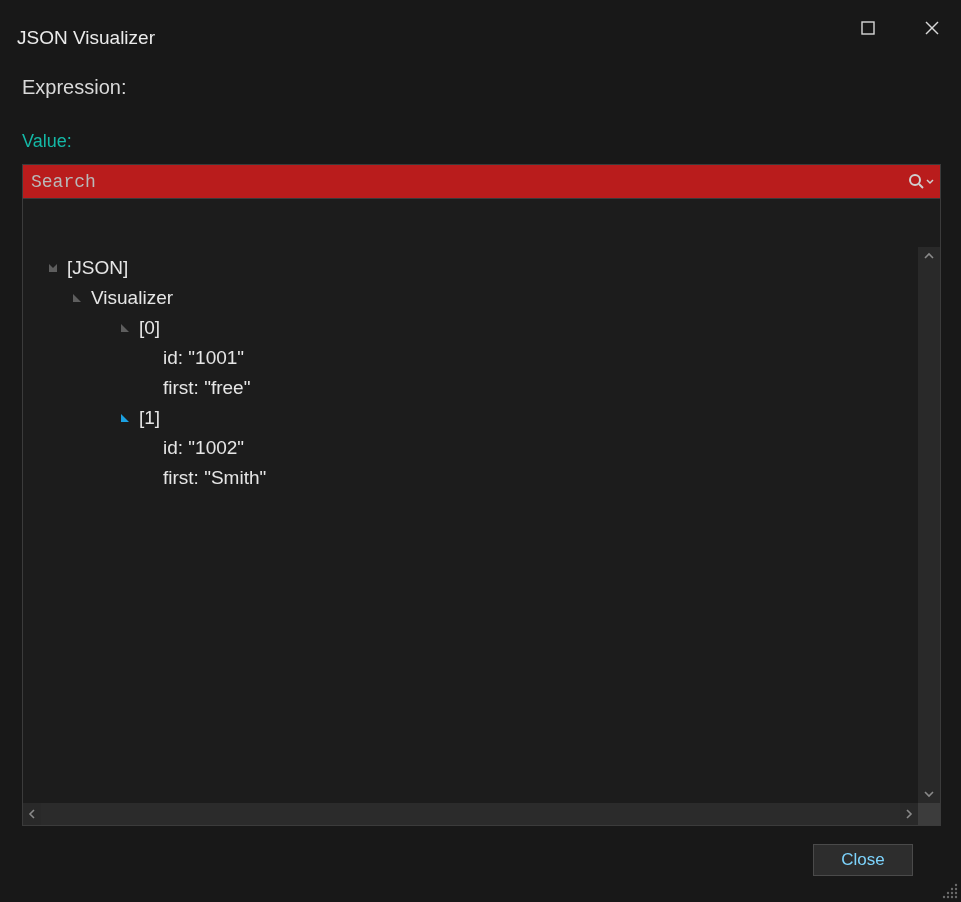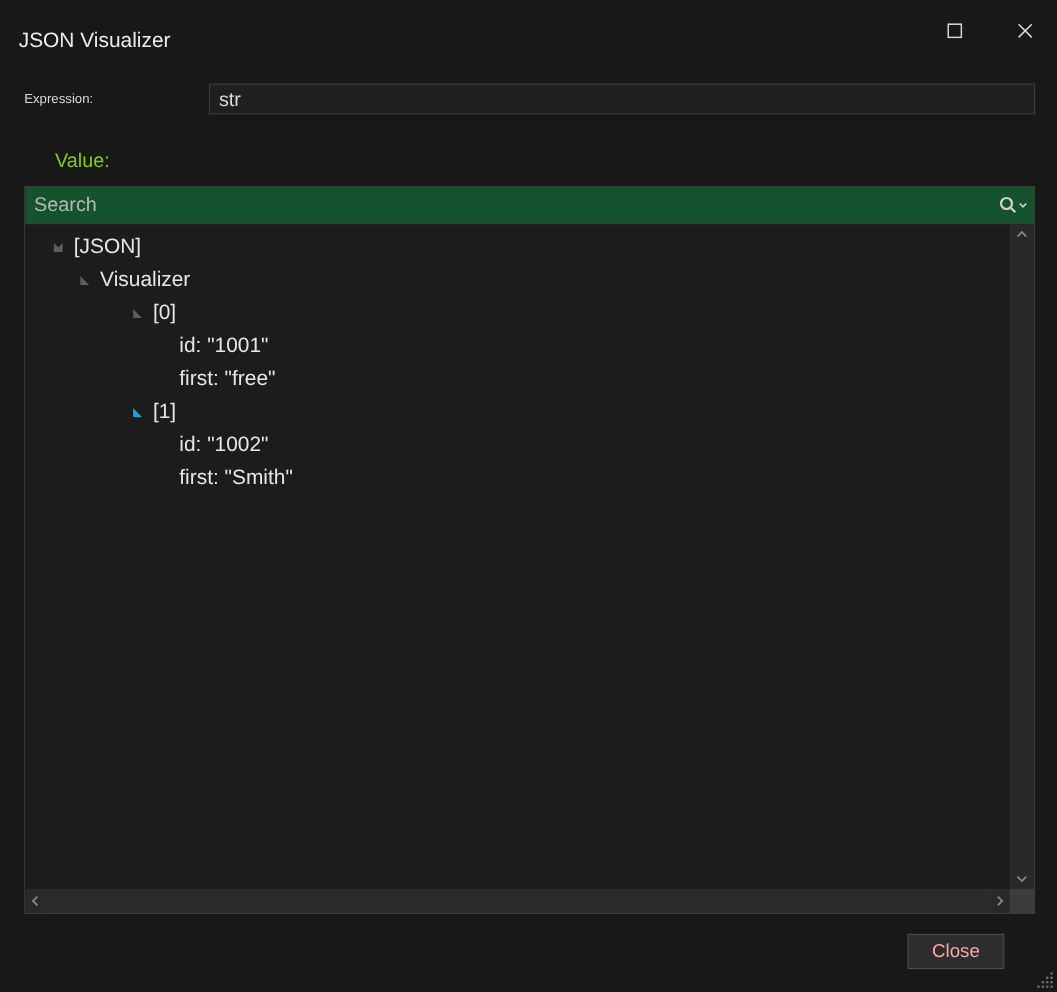--- a/index.html
+++ b/index.html
@@ -49,72 +49,73 @@
     .content {
       padding: 0 20px 0 22px;
     }
     .row-expr {
       display: flex;
       align-items: center;
       margin-top: 20px;
     }
     .lbl-expr {
       width: 168px;
-      font-size: 12px;
+      font-size: 20px;
       color: #d9d9d9;
     }
     .expr-input {
       flex: 1;
       height: 28px;
       background: #1f1f1f;
       border: 1px solid #3d3d3d;
       color: #d8d8d8;
       font-size: 18px;
       padding: 2px 8px;
       font-family: inherit;
       outline: none;
     }
     .lbl-value {
       margin-top: 32px;
       font-size: 18px;
-      color: #84cc16;
-      margin-left: 28px;
+      color: #14b8a6;
     }
     .value-panel {
       margin-top: 12px;
       border: 1px solid #3b3b3b;
       background: #1c1c1c;
       height: 662px;
       display: flex;
       flex-direction: column;
     }
     .search-bar {
       height: 34px;
-      background: #14532d;
+      background: #b91c1c;
       display: flex;
       align-items: center;
       padding-left: 8px;
       padding-right: 6px;
       color: #b9b9b9;
       font-size: 18px;
       border-bottom: 1px solid #3a3a3a;
+      font-family: Liberation Mono, monospace;
     }
     .search-bar .search-text {
       flex: 1;
     }
     .search-icon-wrap {
       display: flex;
       align-items: center;
       cursor: pointer;
     }
     .tree-scroll {
       flex: 1;
       display: flex;
       position: relative;
       background: #1c1c1c;
+      margin-top: 48px;
     }
     .tree-content {
       flex: 1;
       overflow: hidden;
       padding-top: 6px;
     }
     .tree-row {
       display: flex;
       align-items: center;
       height: 30px;
@@ -177,25 +178,25 @@
       height: 22px;
       background: #3c3c3c;
     }
     .footer {
       margin-top: 18px;
       display: flex;
       justify-content: flex-end;
       padding-right: 28px;
     }
     .close-btn {
-      width: 88px;
+      width: 100px;
       height: 32px;
       background: #2d2d2d;
       border: 1px solid #4a4a4a;
-      color: #fca5a5;
+      color: #7dd3fc;
       font-size: 17px;
       font-family: inherit;
       cursor: pointer;
     }
     .resize-grip {
       position: absolute;
       right: 2px;
       bottom: 2px;
       width: 18px;
       height: 18px;
@@ -217,21 +218,20 @@
         <line x1="1" y1="1" x2="13" y2="13" stroke="#d7d7d7" stroke-width="1.4"></line>
         <line x1="13" y1="1" x2="1" y2="13" stroke="#d7d7d7" stroke-width="1.4"></line>
       </svg>
     </span>
   </div>
 </div>
 
 <div class="content">
   <div class="row-expr">
     <span class="lbl-expr">Expression:</span>
-    <input class="expr-input" type="text" value="str" style="">
   </div>
 
   <div class="lbl-value">Value:</div>
 
   <div class="value-panel">
     <div class="search-bar">
       <span class="search-text">Search</span>
       <span class="search-icon-wrap">
         <svg width="26" height="18" viewBox="0 0 26 18">
           <circle cx="7" cy="7" r="5" fill="none" stroke="#d0d0d0" stroke-width="2"></circle>

